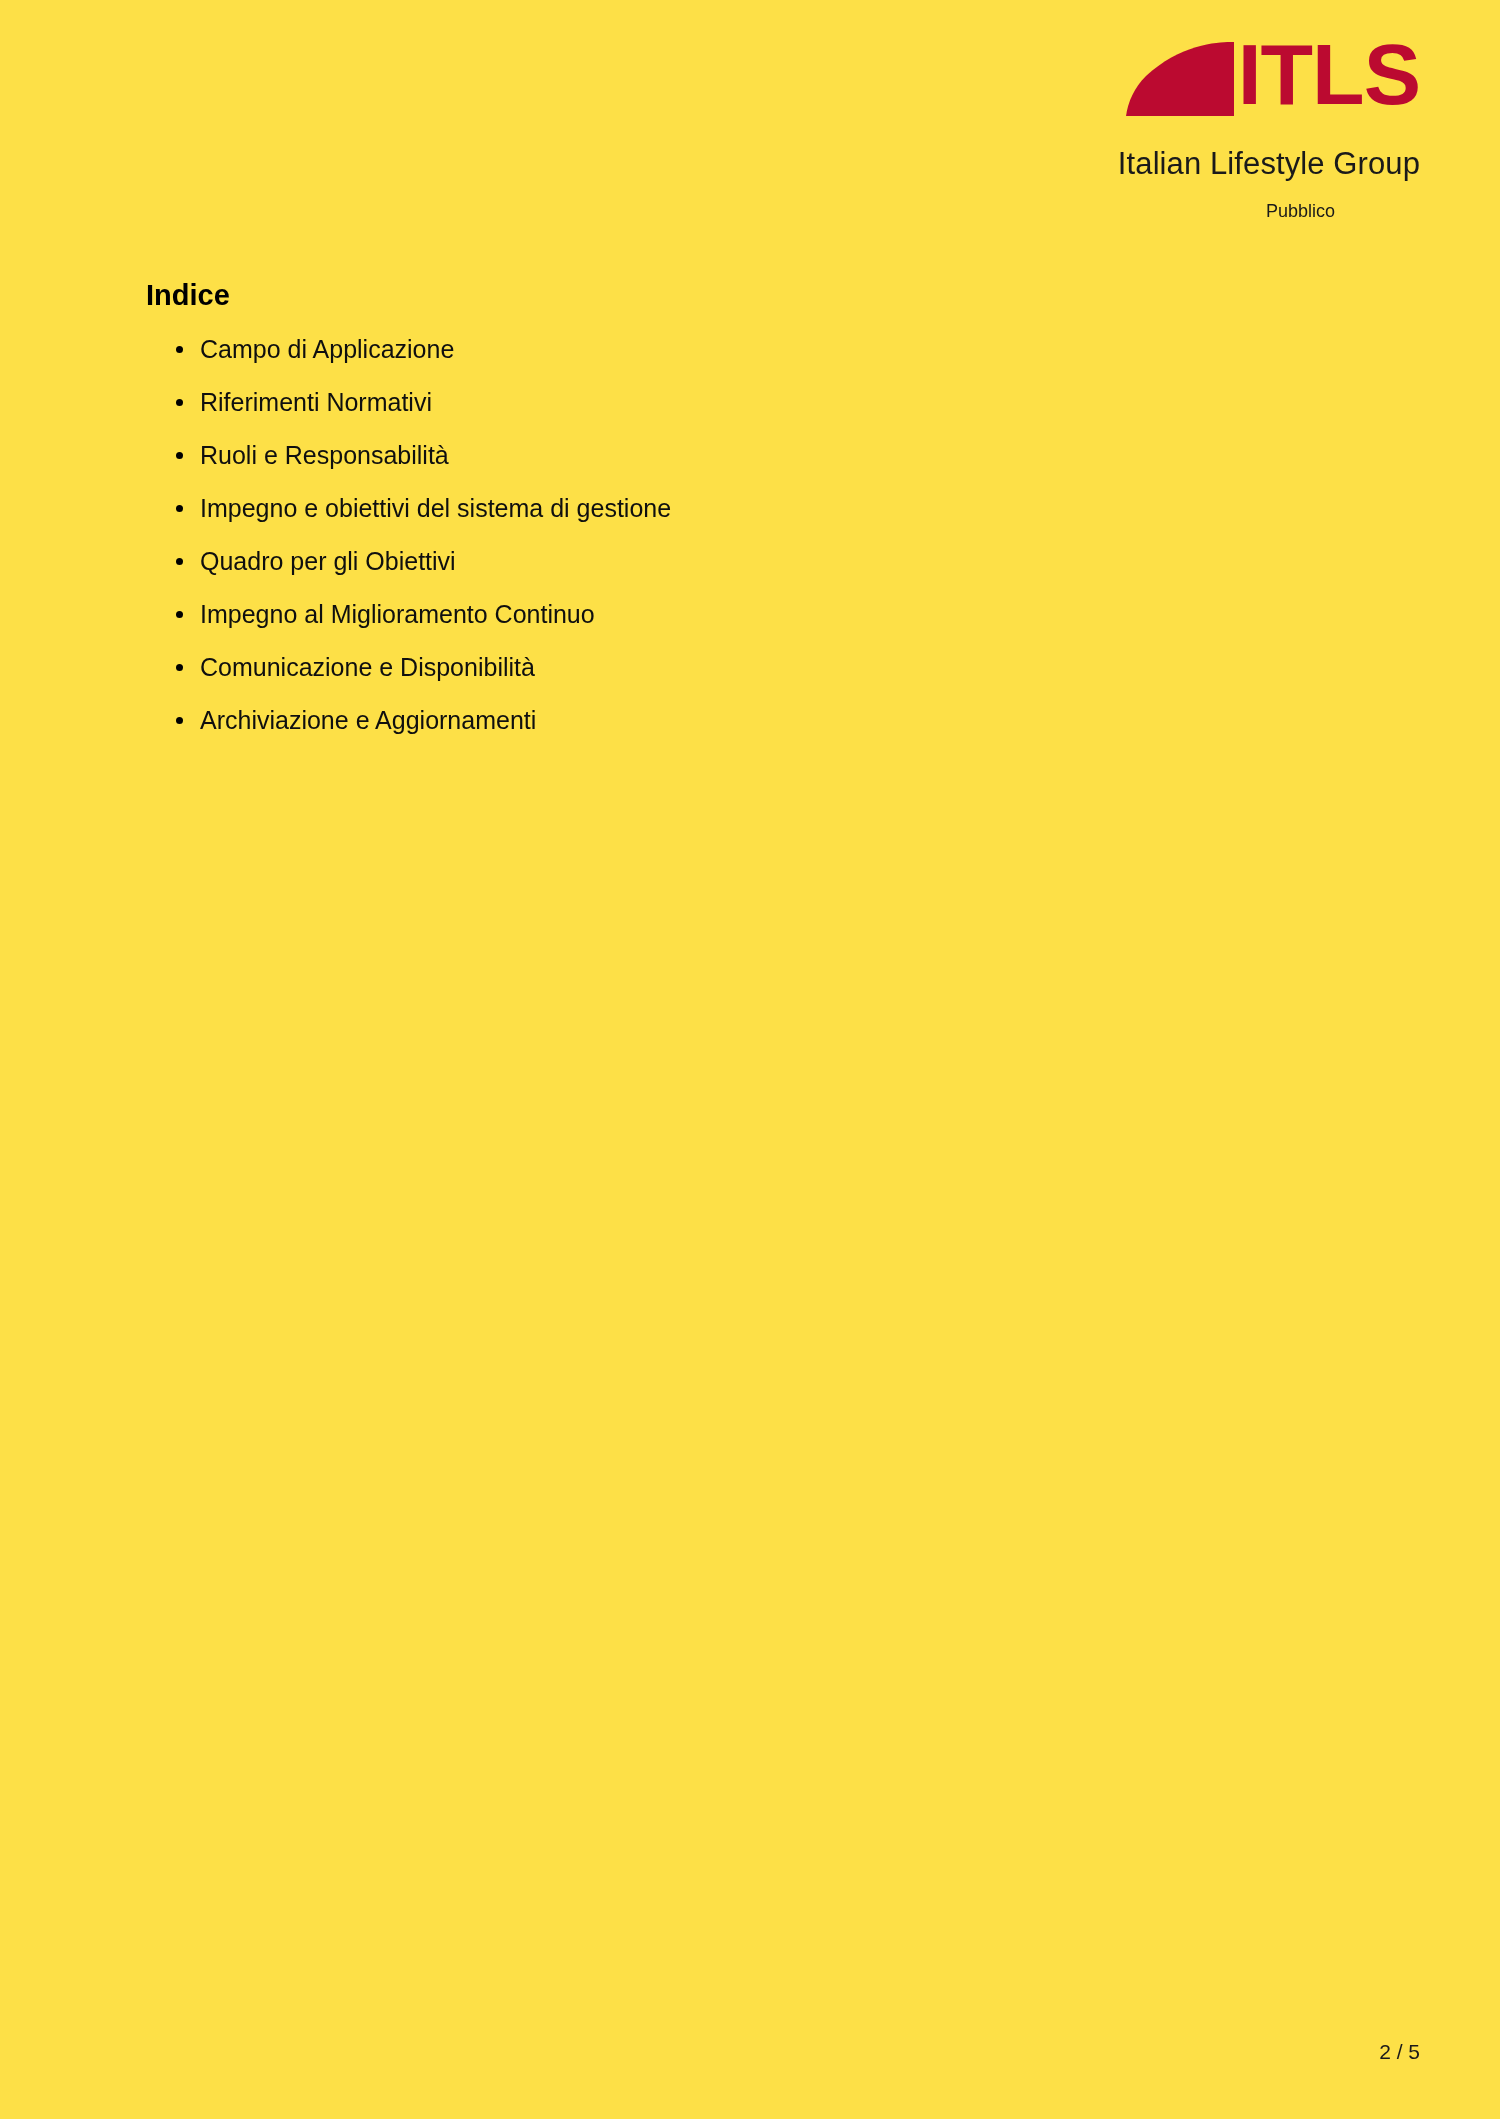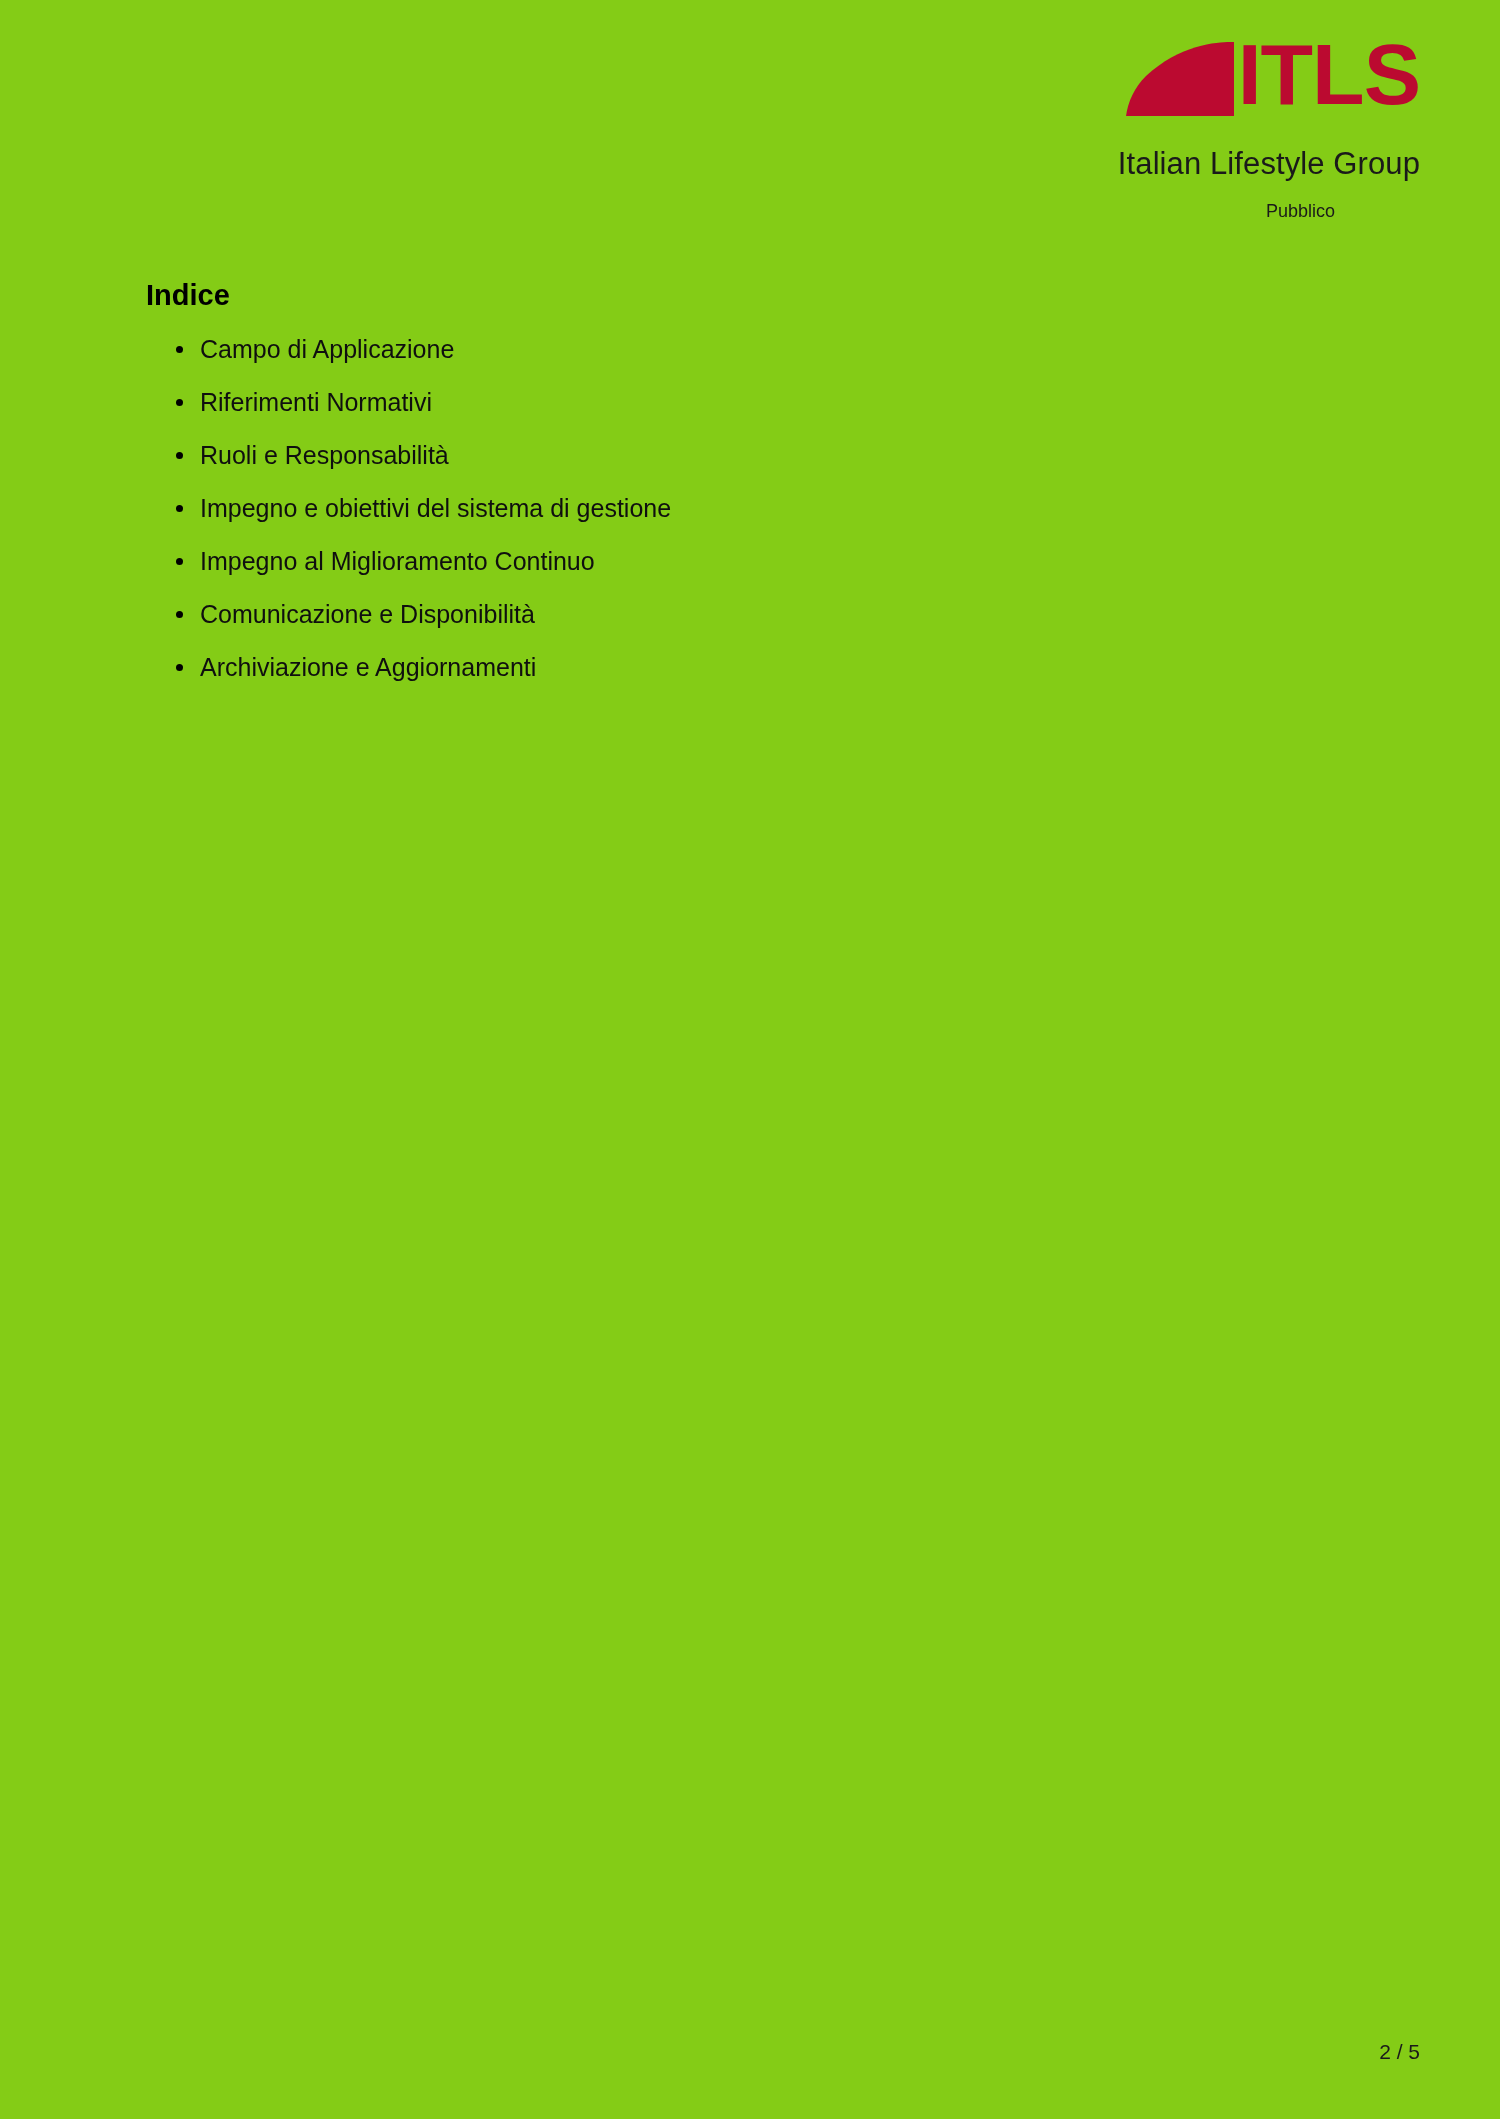--- a/index.html
+++ b/index.html
@@ -8,21 +8,21 @@
     background: #ffffff;
   }
   body {
     font-family: "Liberation Sans", sans-serif;
     color: #000000;
   }
   .page {
     position: relative;
     width: 1500px;
     height: 2119px;
-    background: #84cc16;
+    background: #fde047;
     overflow: hidden;
     box-sizing: border-box;
   }
 
   
   .header {
     position: absolute;
     top: 0;
     left: 0;
     right: 0;
@@ -145,20 +145,21 @@
     </div>
   </div>
 
   <div class="content">
     <h1 class="section-title">Indice</h1>
     <ul class="toc">
       <li><span>Campo di Applicazione</span></li>
       <li><span>Riferimenti Normativi</span></li>
       <li><span>Ruoli e Responsabilità</span></li>
       <li><span>Impegno e obiettivi del sistema di gestione</span></li>
+      <li><span>Quadro per gli Obiettivi</span></li>
       <li><span>Impegno al Miglioramento Continuo</span></li>
       <li><span>Comunicazione e Disponibilità</span></li>
       <li><span>Archiviazione e Aggiornamenti</span></li>
     </ul>
   </div>
 
   <div class="footer">2 / 5</div>
 
 </div>
 

